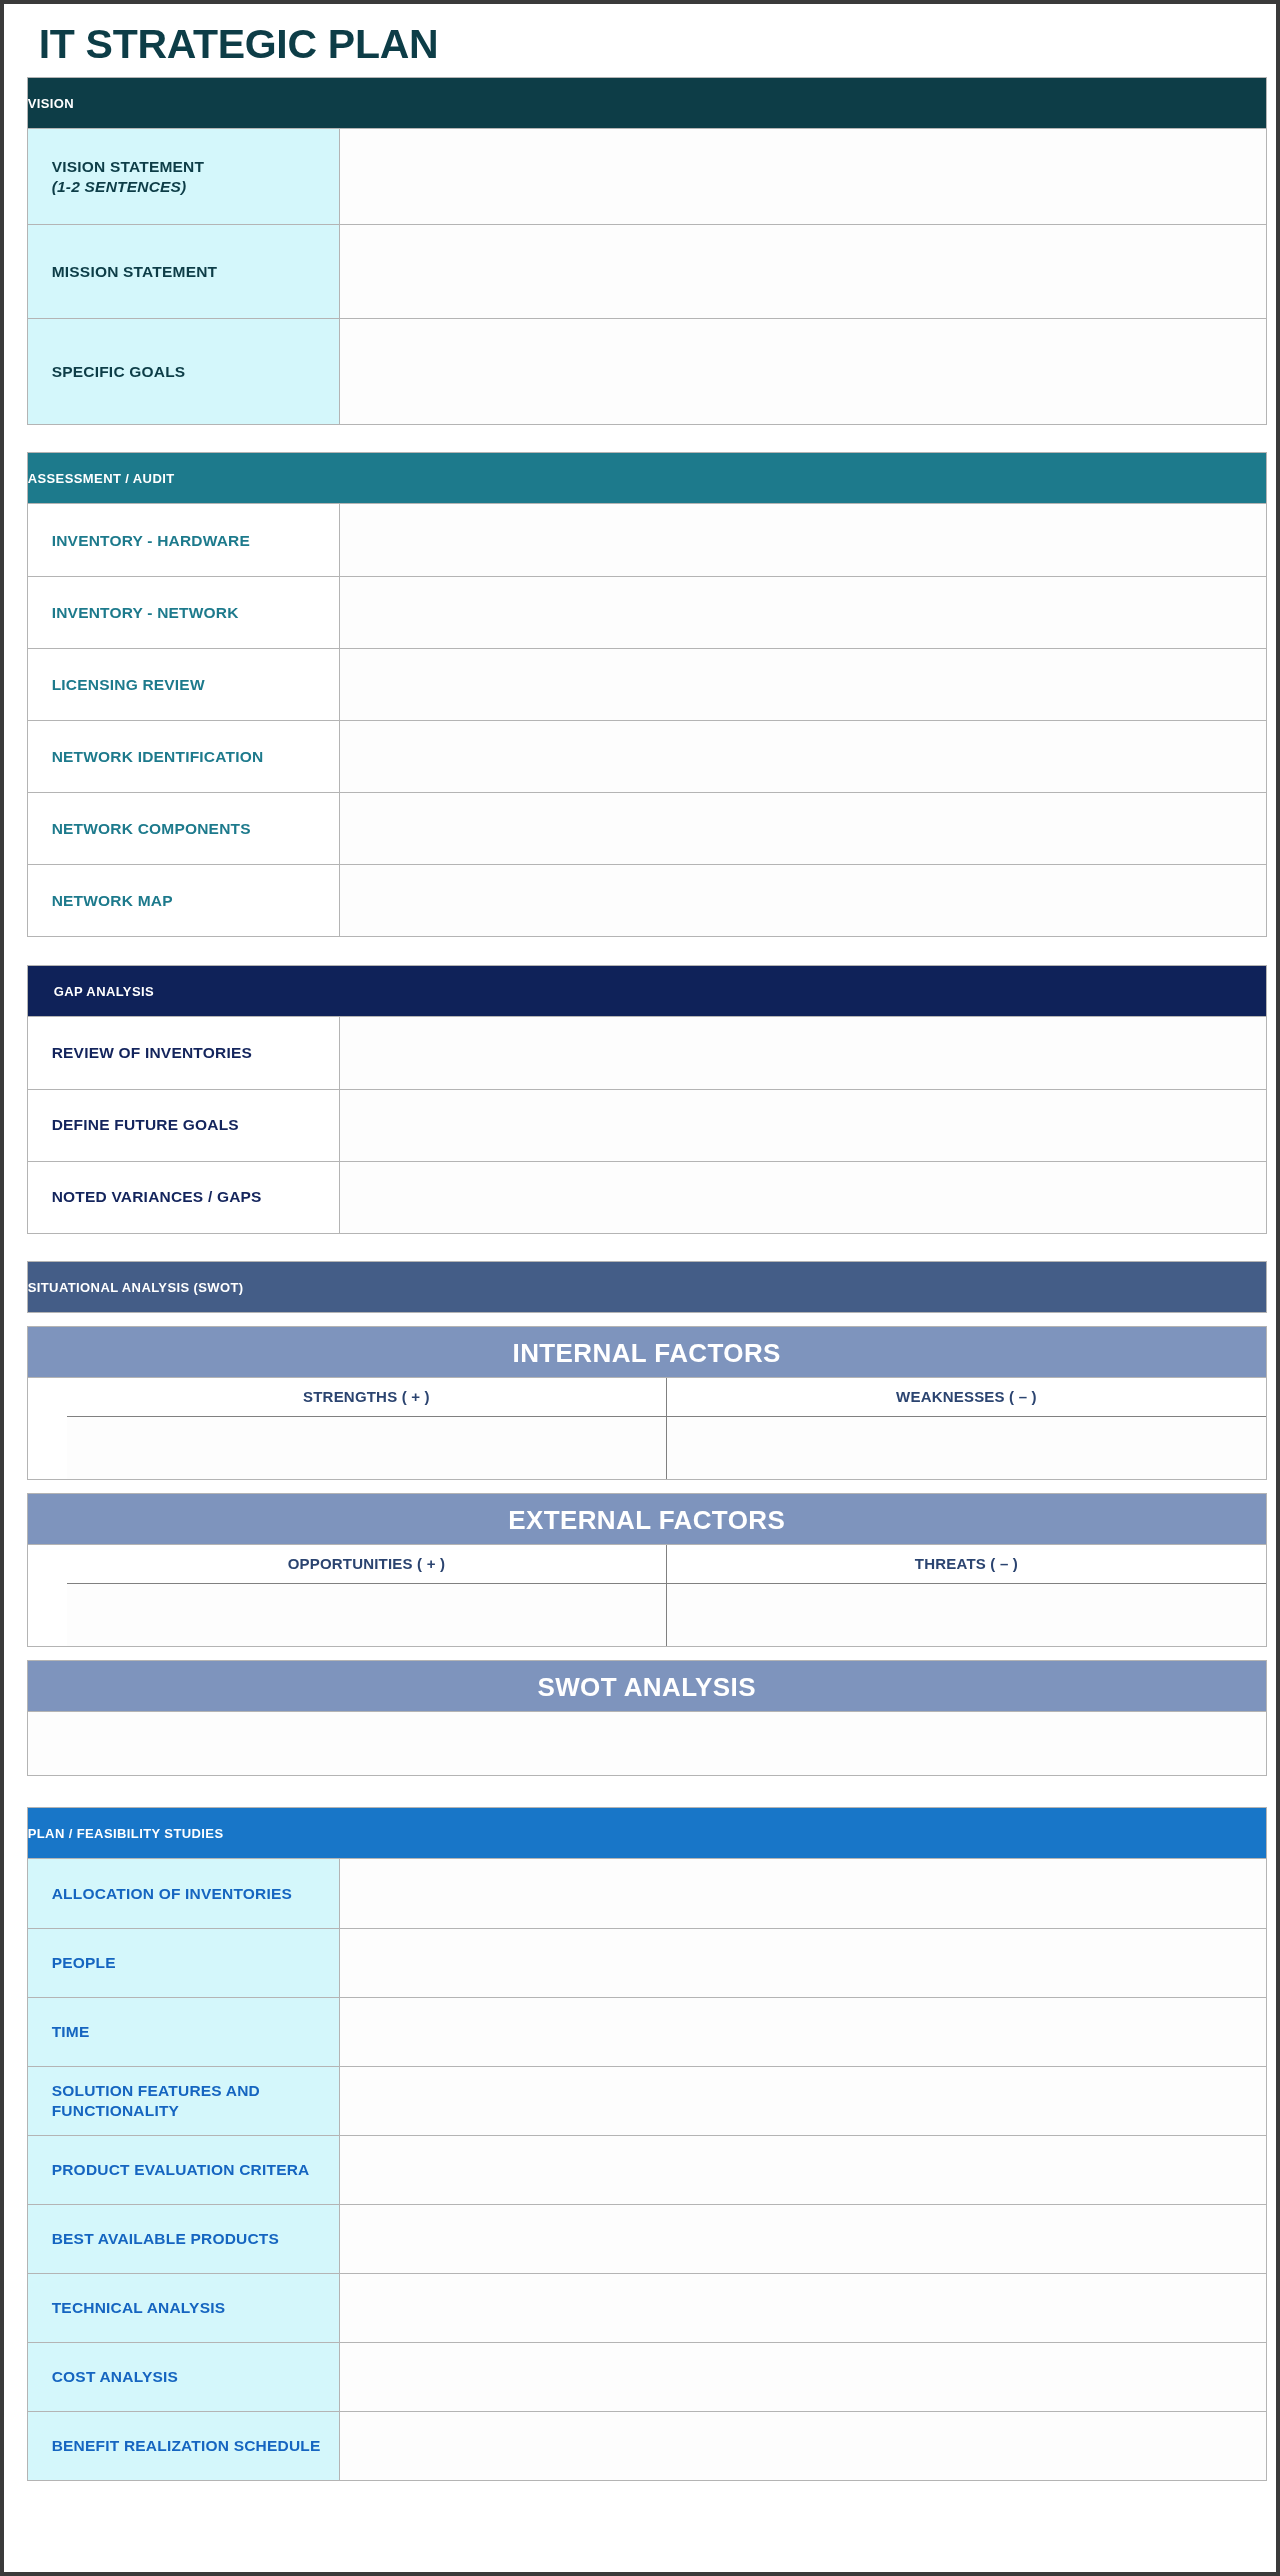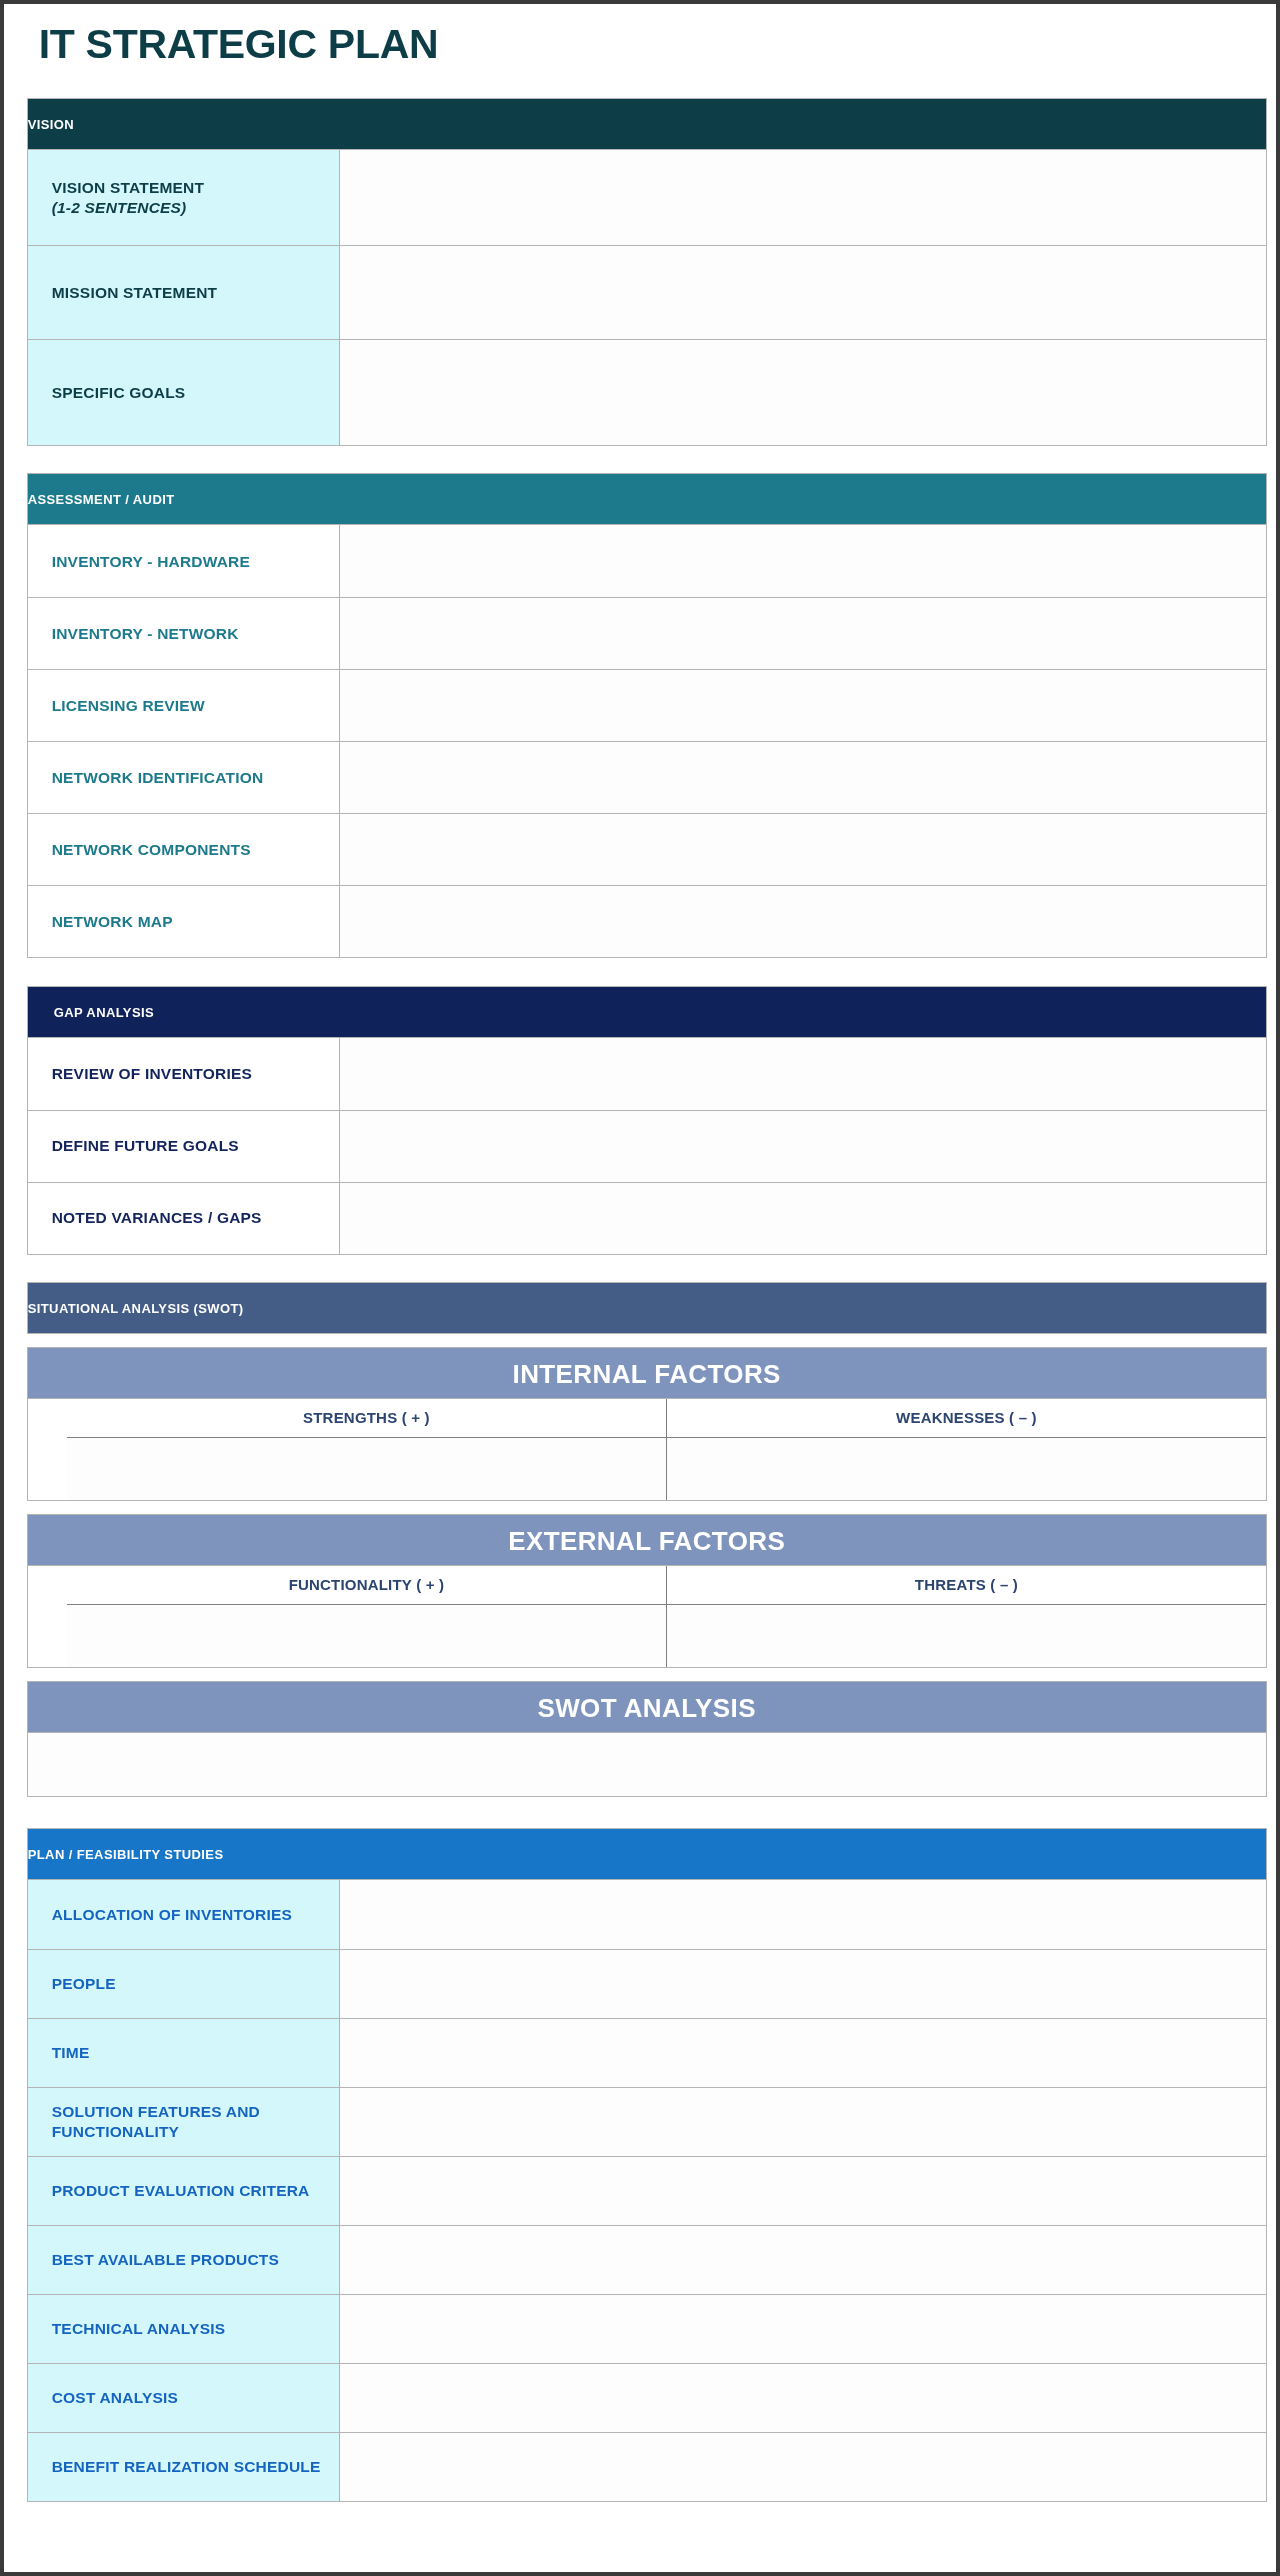--- a/index.html
+++ b/index.html
@@ -25,21 +25,21 @@
     top: 0;
     width: 1240px;
   }
 
   
   .doc-title {
     font-size: 41px;
     font-weight: bold;
     color: #0d3d47;
     letter-spacing: -0.3px;
-    padding: 19px 0 32px 12px;
+    padding: 19px 0 11px 12px;
     line-height: 1.05;
   }
 
   
   .section {
     margin-bottom: 27.4px;
   }
   .band {
     height: 52px;
     line-height: 52px;
@@ -268,21 +268,21 @@
             <div class="swot-colhead">WEAKNESSES ( – )</div>
             <div class="swot-colbody"></div>
           </div>
         </div>
       </div>
 
       <div class="swot-block">
         <div class="swot-sub">EXTERNAL FACTORS</div>
         <div class="swot-grid">
           <div class="swot-col">
-            <div class="swot-colhead">FUNCTIONALITY ( + )</div>
+            <div class="swot-colhead">OPPORTUNITIES ( + )</div>
             <div class="swot-colbody"></div>
           </div>
           <div class="swot-col">
             <div class="swot-colhead">THREATS ( – )</div>
             <div class="swot-colbody"></div>
           </div>
         </div>
       </div>
 
       <div class="swot-block">

